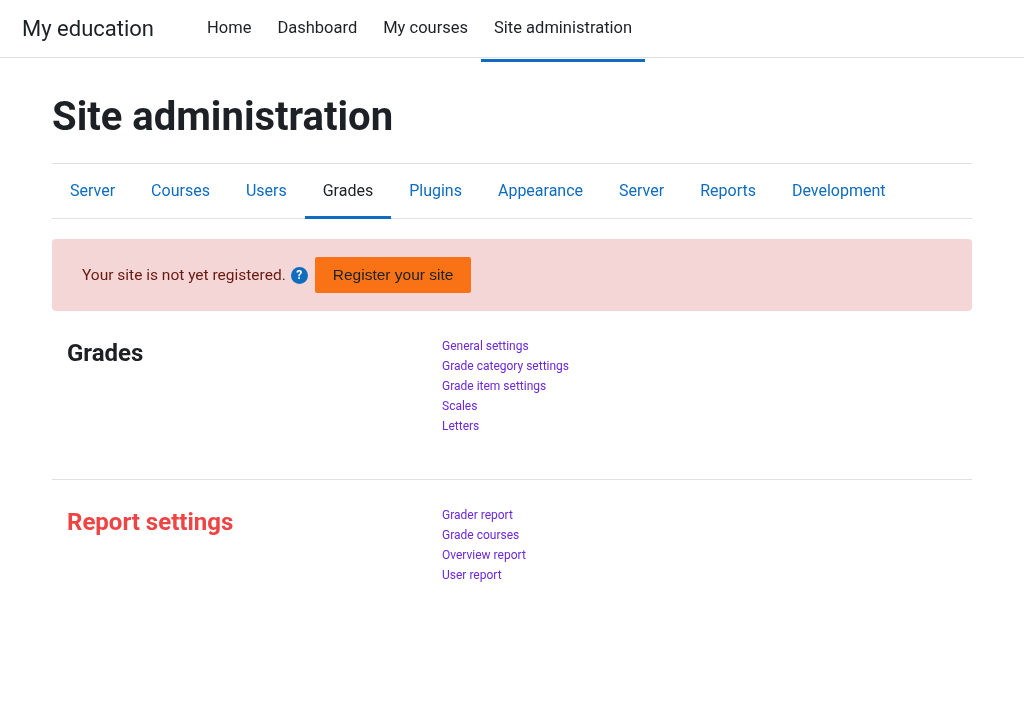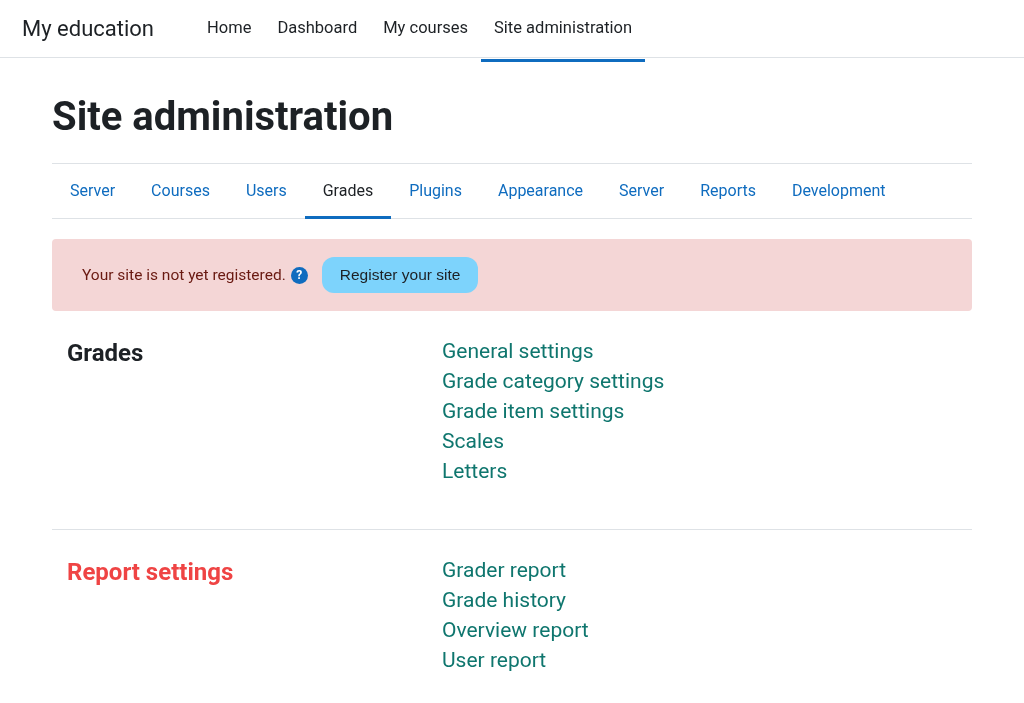--- a/index.html
+++ b/index.html
@@ -88,27 +88,27 @@
       height: 17px;
       border-radius: 50%;
       background: #0f6cbf;
       color: #fff;
       font-size: 12px;
       font-weight: 700;
       margin-left: 5px;
       cursor: pointer;
     }
     .btn-secondary {
-      background: #7dd3fc;
+      background: #f97316;
       color: #1d2125;
       border: none;
       padding: 9px 18px;
-      border-radius: 12px;
+      border-radius: 2px;
       font-size: 15.5px;
-      margin-left: 14px;
+      margin-left: 7px;
       cursor: pointer;
     }
     .section {
       display: flex;
       border-bottom: 1px solid #dee2e6;
       padding: 28px 0 46px 0;
     }
     .section:last-child { border-bottom: none; padding-bottom: 20px; }
     .section-title {
       width: 390px;
@@ -120,23 +120,23 @@
     .section-title.link-style {
       color: #ef4444;
       cursor: pointer;
     }
     .section-links {
       display: flex;
       flex-direction: column;
       gap: 6px;
     }
     .section-links a {
-      color: #0f766e;
+      color: #6d28d9;
       text-decoration: none;
-      font-size: 21px;
+      font-size: 12px;
       cursor: pointer;
     }
   </style>
 </head>
 <body>
 
 <div class="header">
   <div class="brand">My education</div>
   <nav class="topnav">
     <a>Home</a>
@@ -175,18 +175,18 @@
       <a>Grade item settings</a>
       <a>Scales</a>
       <a>Letters</a>
     </div>
   </div>
 
   <div class="section">
     <div class="section-title link-style">Report settings</div>
     <div class="section-links">
       <a>Grader report</a>
-      <a>Grade history</a>
+      <a>Grade courses</a>
       <a>Overview report</a>
       <a>User report</a>
     </div>
   </div>
 </div>
 
 </body></html>

